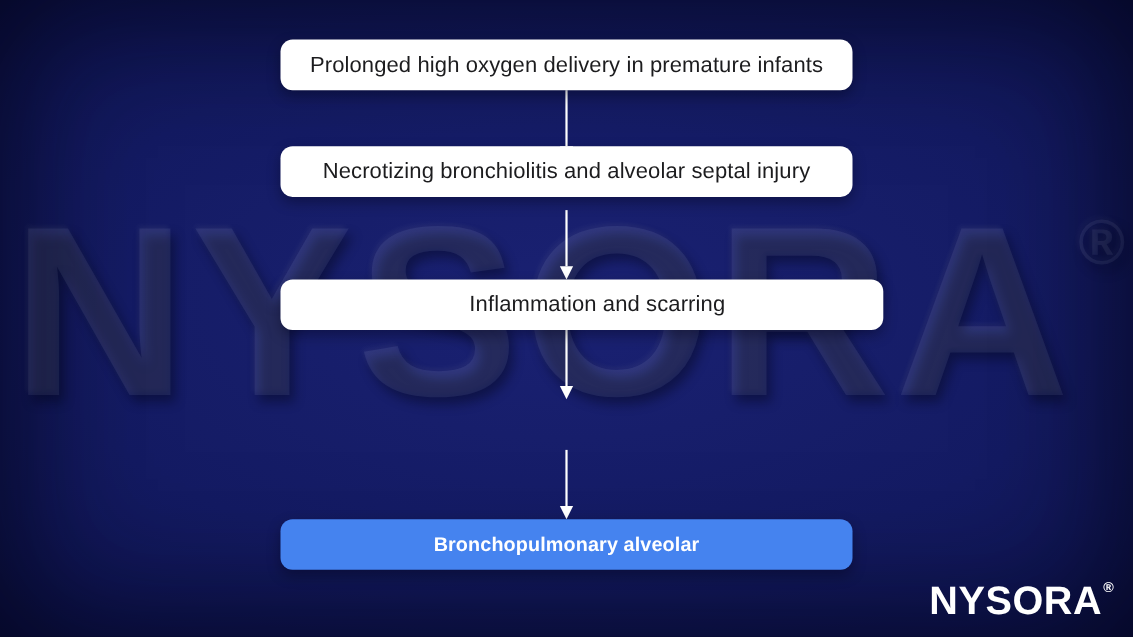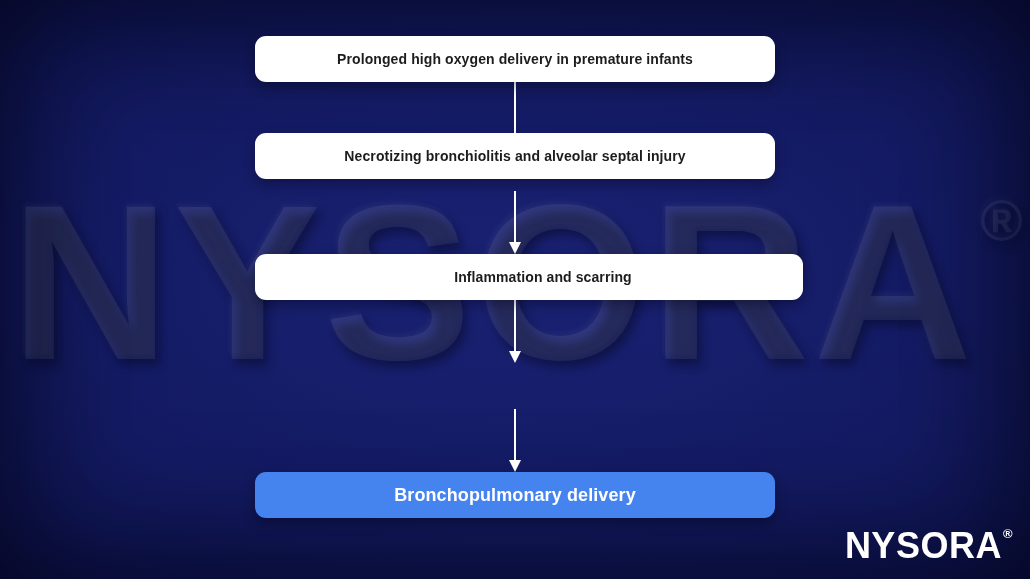--- a/index.html
+++ b/index.html
@@ -41,21 +41,21 @@
   }
   .flow-box{
     position:absolute;left:255px;width:520px;height:46px;
     background:var(--box-bg,#ffffff);
     border-radius:11px;
     display:flex;align-items:center;justify-content:center;
     box-shadow:0 5px 12px rgba(0,0,15,0.35);
     z-index:3;
   }
   .flow-label{
-    font-size:14px;font-weight:700;
+    font-size:20px;font-weight:400;
     color:var(--box-text,#1c1c1e);
     text-align:center;letter-spacing:0.1px;
   }
   .flow-box.highlight{background:var(--highlight-bg,#4583ef);}
   .flow-box.highlight .flow-label{
     color:var(--highlight-text,#ffffff);
     font-weight:700;font-size:18px;
   }
   .box-1{top:36px;} .box-2{top:133px;} .box-3{top:254px;padding-left:28px;} .box-4{top:363px;} .box-5{top:472px;}
   .arrow{position:absolute;left:509px;width:12px;height:63px;z-index:2;}
@@ -116,19 +116,19 @@
     <div class="arrow-head"></div>
   </div>
 
 
   <div class="arrow arrow-4">
     <div class="arrow-line"></div>
     <div class="arrow-head"></div>
   </div>
 
   <div class="flow-box highlight box-5">
-    <span class="flow-label">Bronchopulmonary delivery</span>
+    <span class="flow-label">Bronchopulmonary alveolar</span>
   </div>
 
   <div class="logo"><span>NYSORA</span><span class="logo-reg">®</span></div>
 
   <div class="vignette"></div>
 </div>
 
 </body></html>

